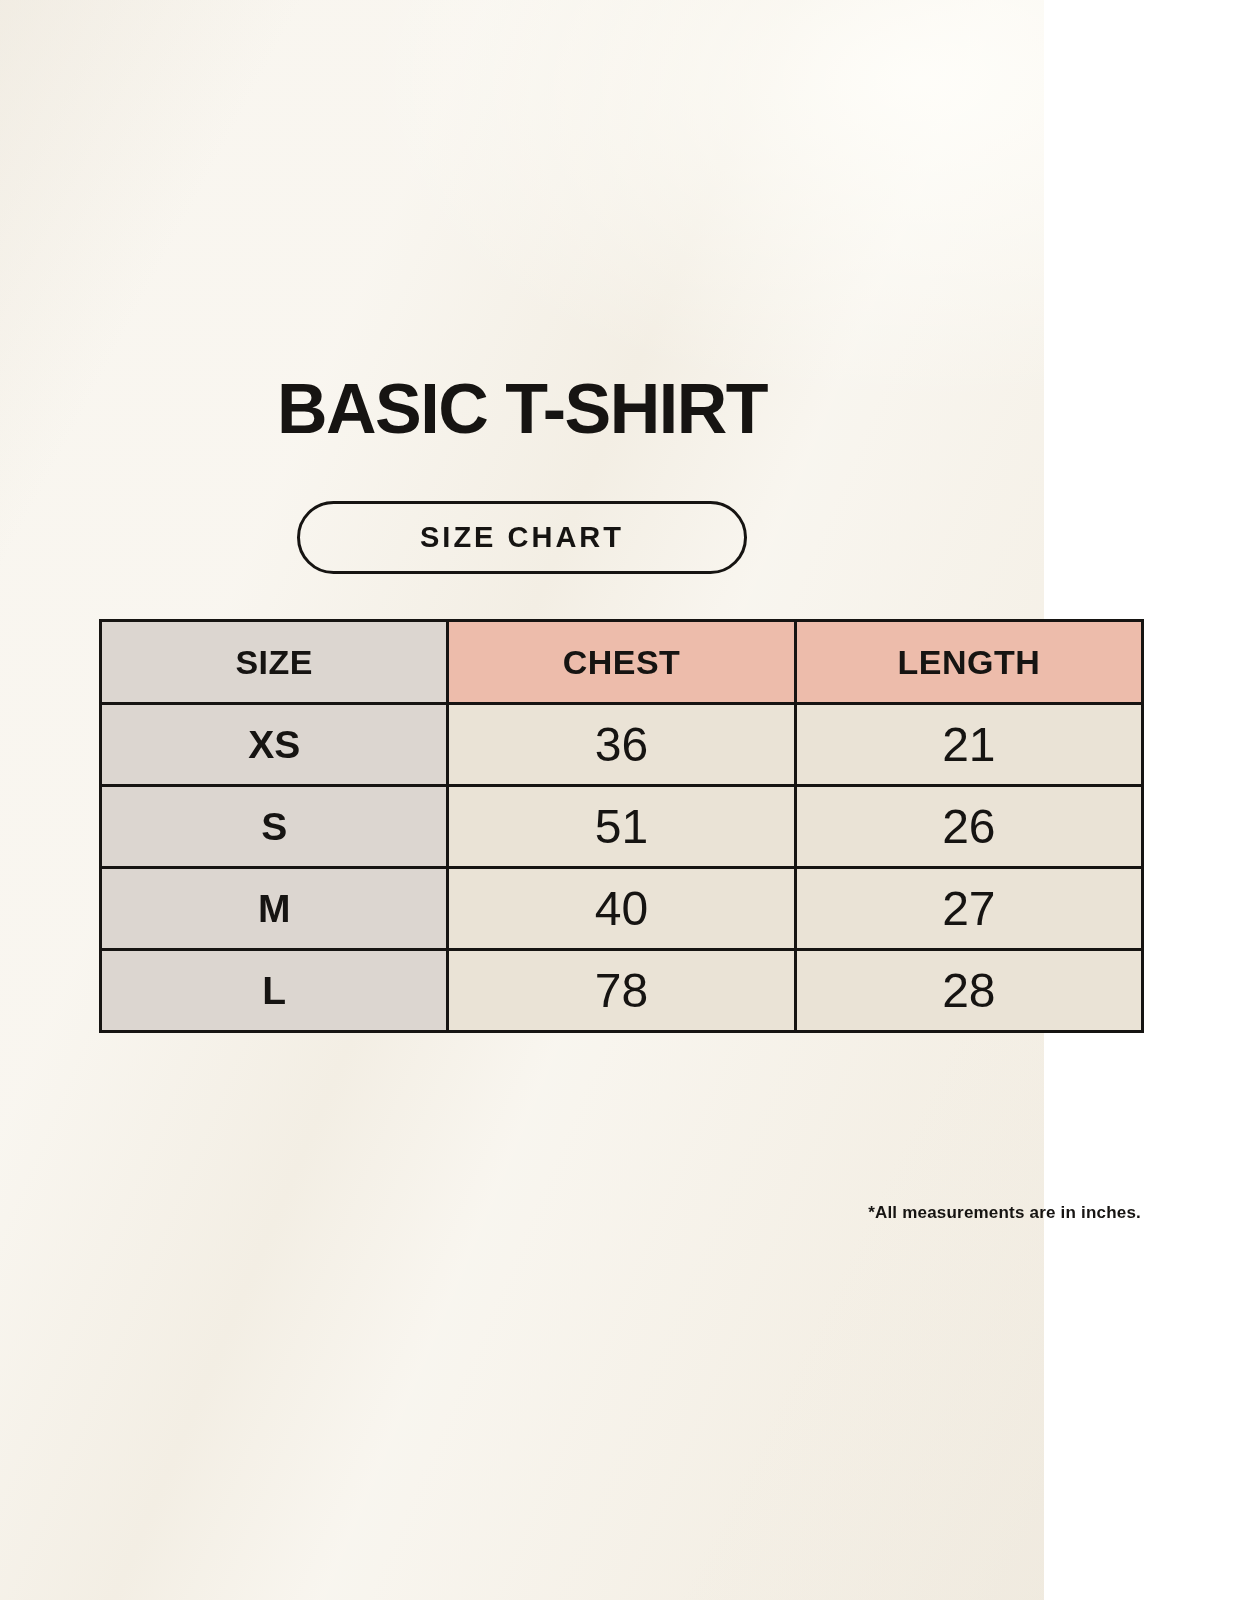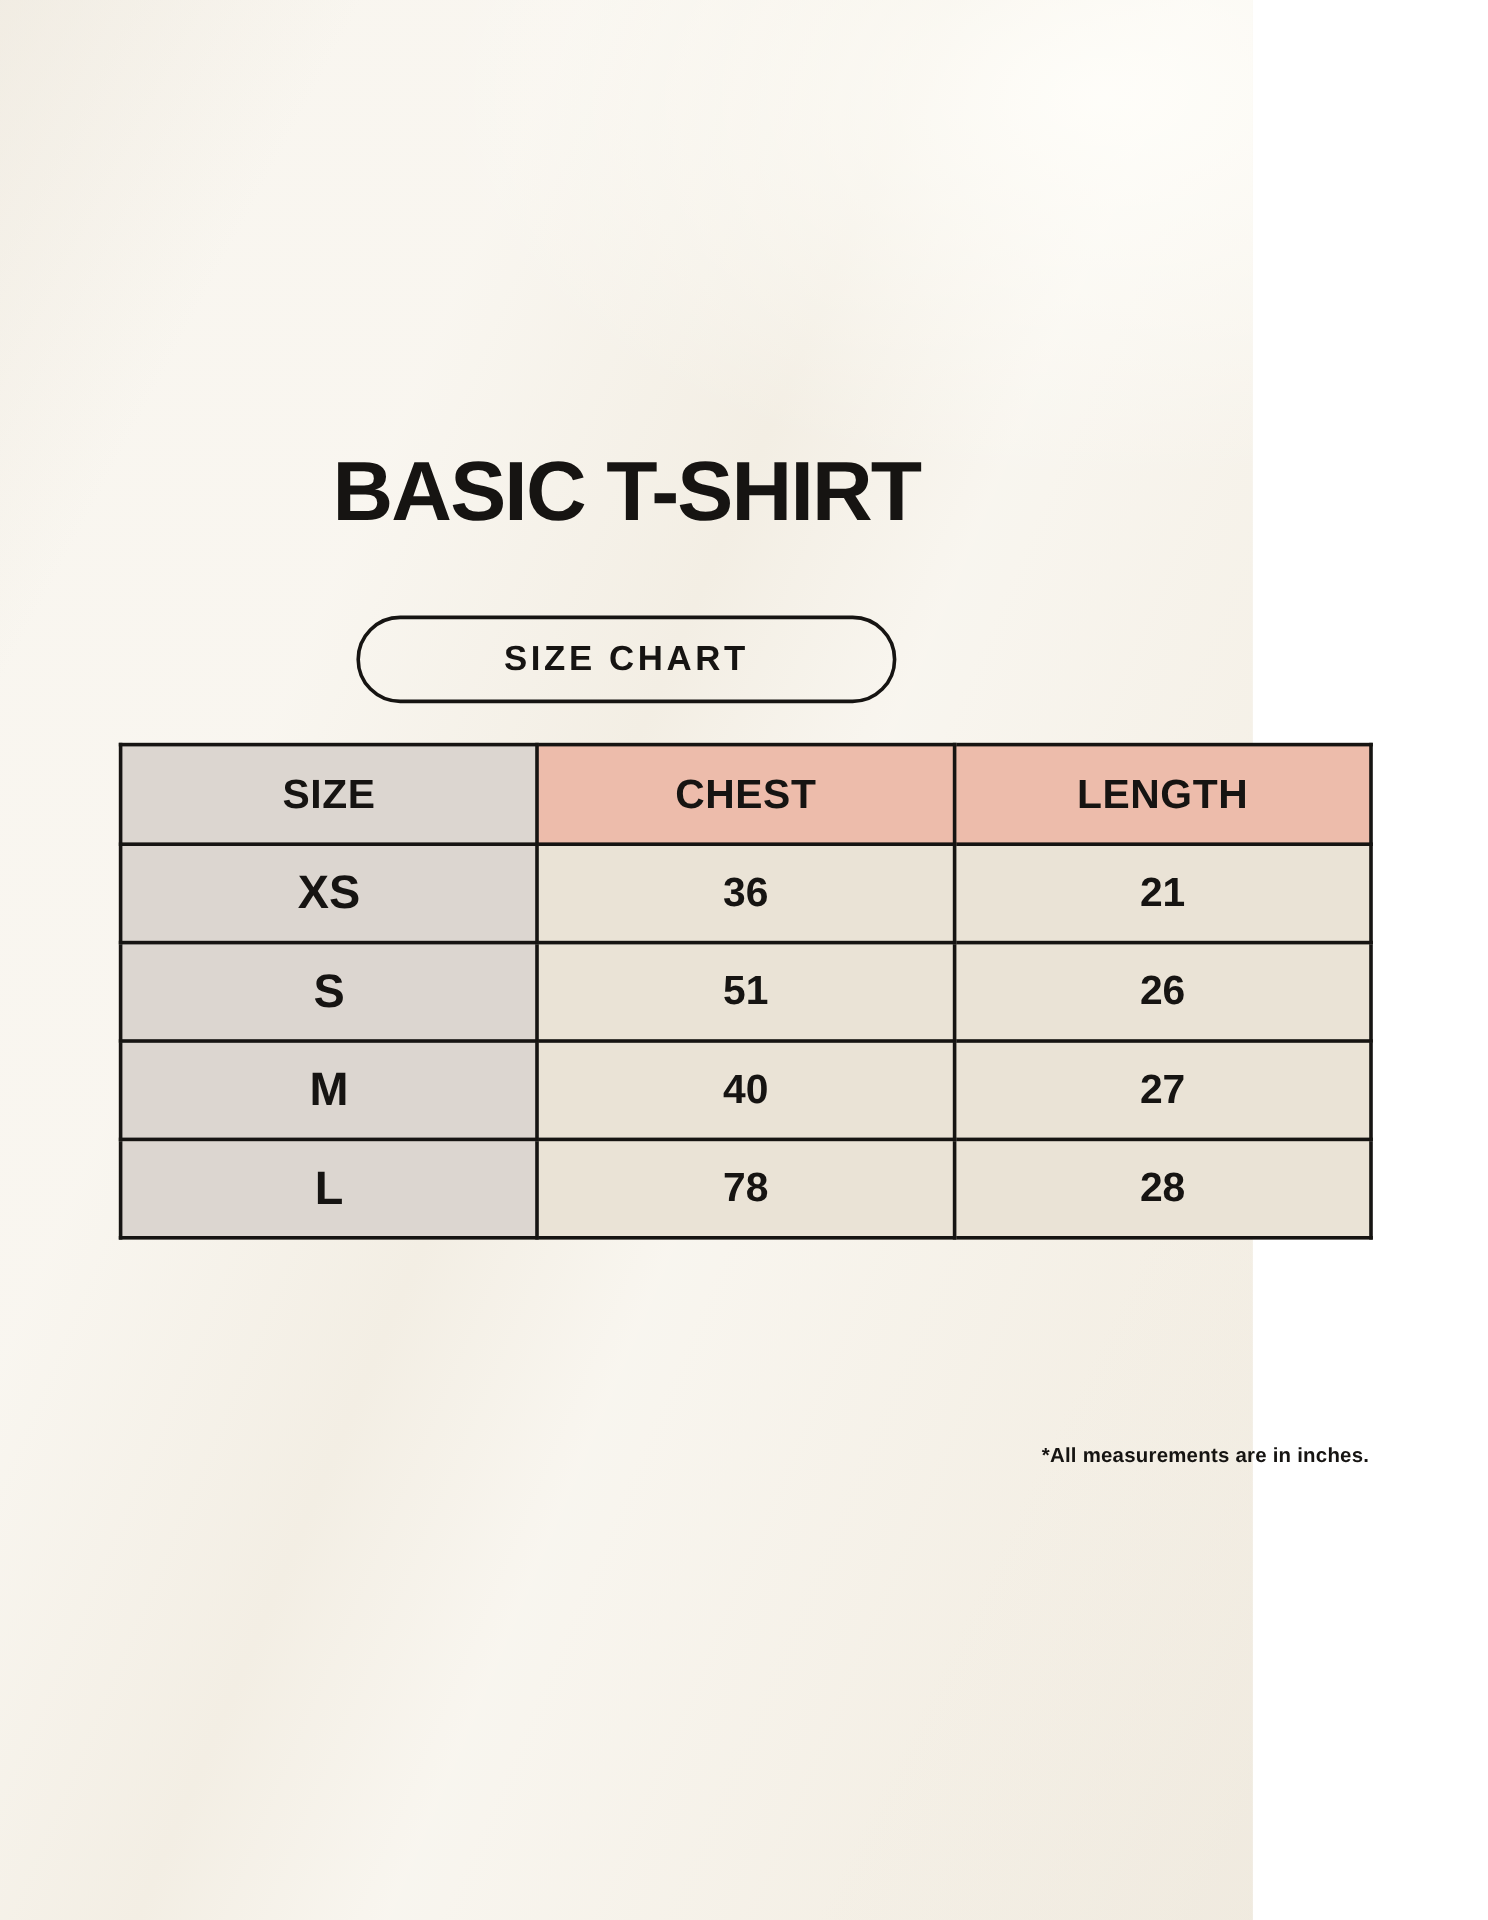--- a/index.html
+++ b/index.html
@@ -38,21 +38,20 @@
     left: 50%;
     transform: translateX(-50%);
     width: 450px;
     height: 73px;
     border: 3px solid #161412;
     border-radius: 40px;
     display: flex;
     align-items: center;
     justify-content: center;
     background: transparent;
-    margin-top: 12px;
   }
   .badge-label {
     font-size: 29px;
     font-weight: 700;
     letter-spacing: 3px;
   }
   table.size-table {
     position: absolute;
     top: 619px;
     left: 99px;
@@ -75,22 +74,22 @@
   }
   th.col-size { background: #dcd6d0; }
   th.col-accent { background: #edbcab; }
   td.label-cell {
     background: #dcd6d0;
     font-size: 39px;
     font-weight: 700;
   }
   td.value-cell {
     background: #eae3d6;
-    font-size: 34px;
-    font-weight: 700;
+    font-size: 48px;
+    font-weight: 400;
   }
   .footnote {
     position: absolute;
     top: 1203px;
     left: 99px;
     width: 1042px;
     text-align: right;
     font-size: 17px;
     font-weight: 700;
     letter-spacing: 0.2px;

